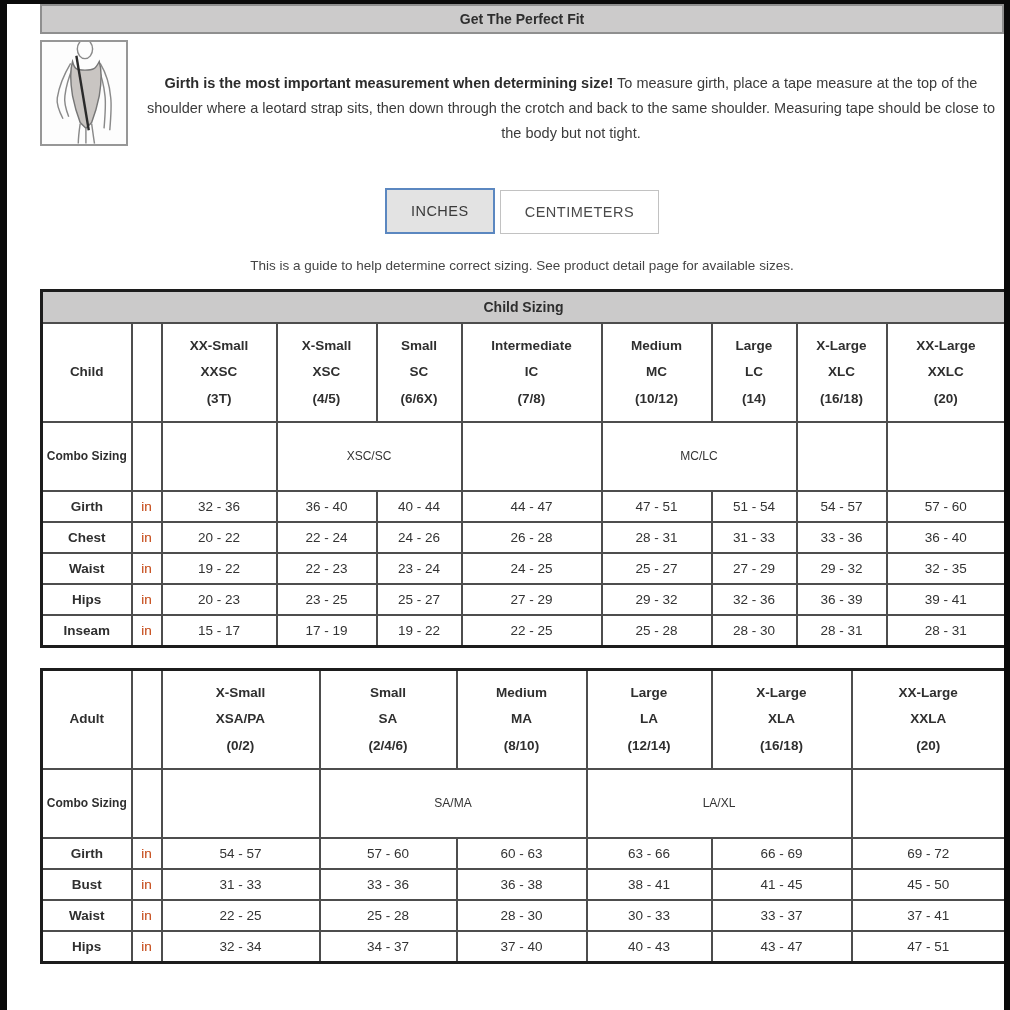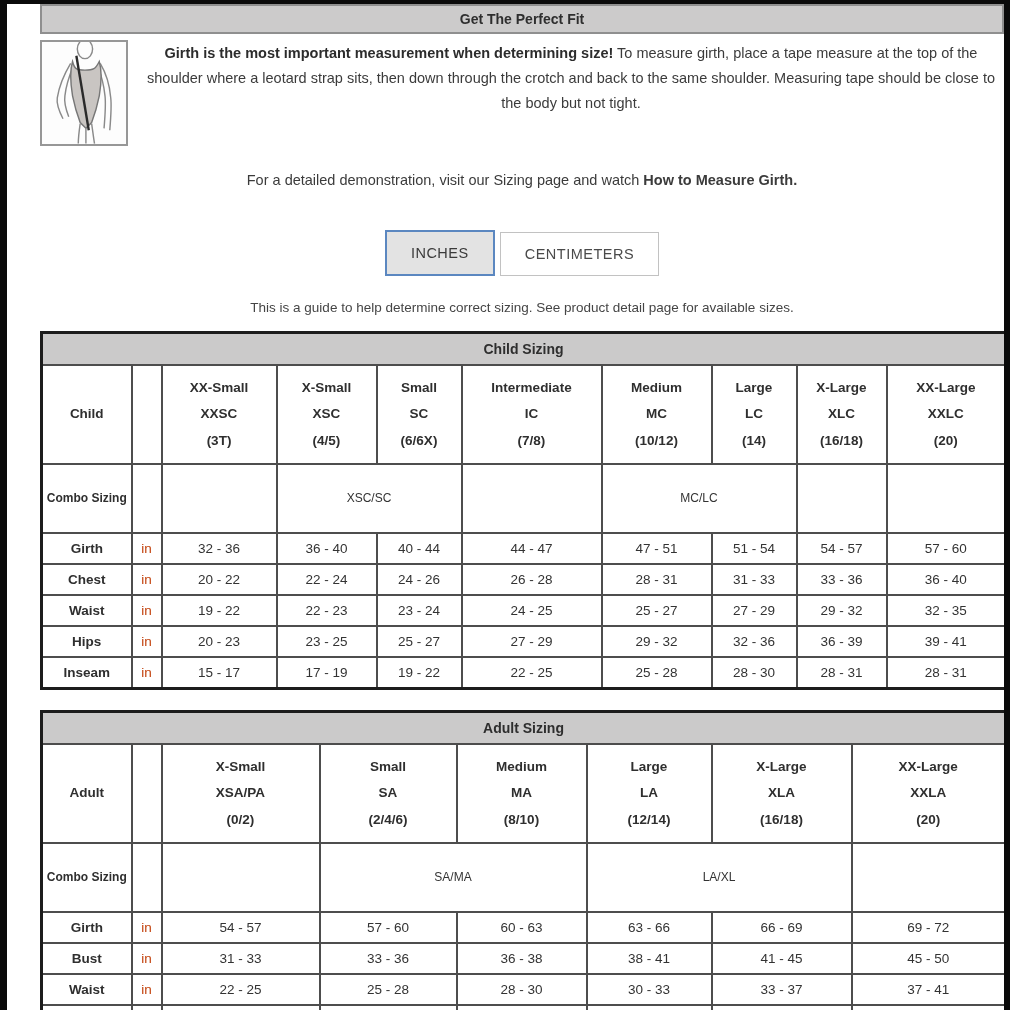--- a/index.html
+++ b/index.html
@@ -28,21 +28,21 @@
     height: 30px;
     line-height: 26px;
     text-align: center;
     font-weight: bold;
     font-size: 14px;
     color: #2e2e2e;
   }
   .intro-row {
     display: flex;
     margin-top: 6px;
-    align-items: flex-start;
+    align-items: flex-end;
   }
   .figure-box {
     width: 88px;
     height: 106px;
     border: 2px solid #979797;
     flex: none;
     background: #fdfdfd;
   }
   .figure-box svg { display: block; width: 100%; height: 100%; }
   .intro-text {
@@ -151,23 +151,20 @@
           <path d="M52,85 C53,92 54,100 55,106" fill="none" stroke="#8a8a8a" stroke-width="1.5"></path>
 
           <line x1="36" y1="14" x2="49" y2="92" stroke="#2a2a2a" stroke-width="2.5"></line>
         </svg>
       </div>
       <div class="intro-text">
         <b>Girth is the most important measurement when determining size!</b><span> To measure girth, place a tape measure at the top of the shoulder where a leotard strap sits, then down through the crotch and back to the same shoulder. Measuring tape should be close to the body but not tight.</span>
       </div>
     </div>
 
-    <div class="demo-line">
-      <span>For a detailed demonstration, visit our Sizing page and watch </span><b>How to Measure Girth.</b>
-    </div>
 
     <div class="unit-buttons">
       <button class="btn selected">INCHES</button>
       <button class="btn unselected">CENTIMETERS</button>
     </div>
 
     <div class="guide-note">This is a guide to help determine correct sizing. See product detail page for available sizes.</div>
 
     <table class="size-table child">
       <colgroup>
@@ -308,23 +305,20 @@
         <col style="width:90px">
           <col style="width:30px">
           <col style="width:158px">
           <col style="width:137px">
         <col style="width:130px">
           <col style="width:125px">
           <col style="width:140px">
           <col style="width:154px">
       </colgroup>
       <tbody>
-          <tr class="table-title-row">
-        <td colspan="8">Adult Sizing</td>
-      </tr>
       <tr class="col-header-row">
         <td class="row-label">Adult</td>
         <td></td>
         <td>
               <div>X-Small</div>
               <div>XSA/PA</div>
               <div>(0/2)</div>
             </td>
         <td>
               <div>Small</div>

